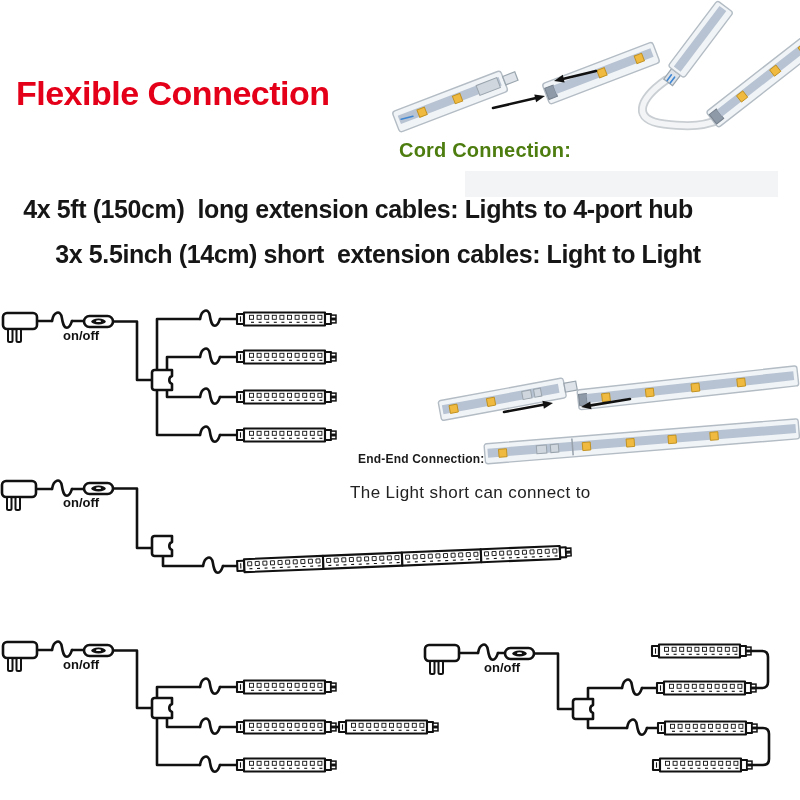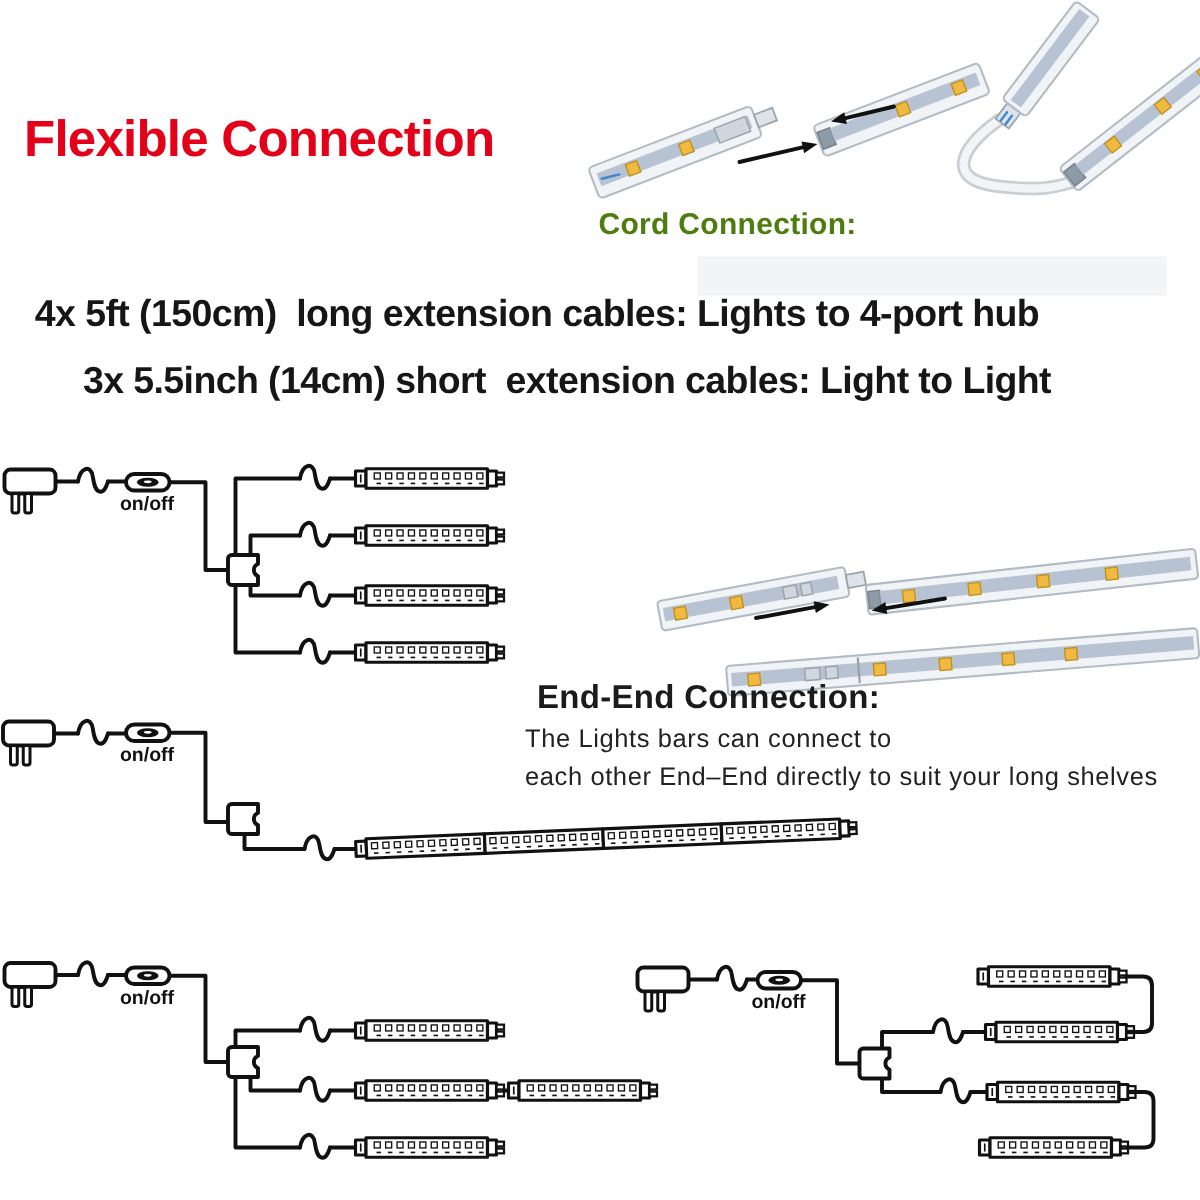--- a/index.html
+++ b/index.html
@@ -15,29 +15,29 @@
   .spec{
     left:0;width:716px;text-align:center;font-weight:bold;font-size:25px;
     letter-spacing:-0.4px;white-space:pre;color:#161616;
   }
   .spec1{top:195px;padding-left:0px;}
   .spec2{top:240px;padding-left:20px;}
   .cord-heading{
     left:399px;top:139px;font-size:20px;font-weight:bold;letter-spacing:0.2px;color:#4d7c0f;white-space:pre;
   }
   .ee-heading{
-    left:358px;top:452px;font-size:22px;font-weight:bold;letter-spacing:0.2px;color:#1b1b1b;white-space:pre;
+    left:358px;top:452px;font-size:12px;font-weight:bold;letter-spacing:0.2px;color:#1b1b1b;white-space:pre;
   }
   .ee-body{
     left:350px;font-size:17px;letter-spacing:0.4px;color:#222;white-space:pre;
   }
   .ee-b1{top:483px;}
   .ee-b2{top:508px;}
   .onoff{
-    width:70px;text-align:center;font-size:13px;font-weight:bold;color:#111;white-space:pre;
+    width:70px;font-size:13px;font-weight:bold;color:#111;white-space:pre;
   }
   svg{position:absolute;left:0;top:0;}
   
   .ln  {fill:#ffffff;stroke:#111;stroke-width:2.6;stroke-linejoin:round;stroke-linecap:round;}
   .lnw {fill:none;stroke:#111;stroke-width:2.6;stroke-linejoin:round;stroke-linecap:round;}
   .ln2 {fill:#ffffff;stroke:#111;stroke-width:2.1;stroke-linejoin:round;}
   .led {fill:none;stroke:#111;stroke-width:0.9;}
   .dash{stroke:#111;stroke-width:1.1;}
   .pin {fill:#ffffff;stroke:#111;stroke-width:1.5;}
   .pin2{fill:#ffffff;stroke:#111;stroke-width:2;}
@@ -273,21 +273,20 @@
   </svg>
 
   <div class="abs title">Flexible Connection</div>
 
   <div class="abs cord-heading">Cord Connection:</div>
 
   <div class="abs spec spec1">4x 5ft (150cm)  long extension cables: Lights to 4-port hub</div>
   <div class="abs spec spec2">3x 5.5inch (14cm) short  extension cables: Light to Light</div>
 
   <div class="abs ee-heading">End-End Connection:</div>
-  <div class="abs ee-body ee-b1">The Lights bars can connect to</div>
-  <div class="abs ee-body ee-b2">each other End–End directly to suit your long shelves</div>
+  <div class="abs ee-body ee-b1">The Light short can connect to</div>
 
   <div class="abs onoff" style="left:63px;top:328px;">on/off</div>
   <div class="abs onoff" style="left:63px;top:495px;">on/off</div>
   <div class="abs onoff" style="left:63px;top:657px;">on/off</div>
   <div class="abs onoff" style="left:484px;top:660px;">on/off</div>
 
 </div>
 
 </body></html>

